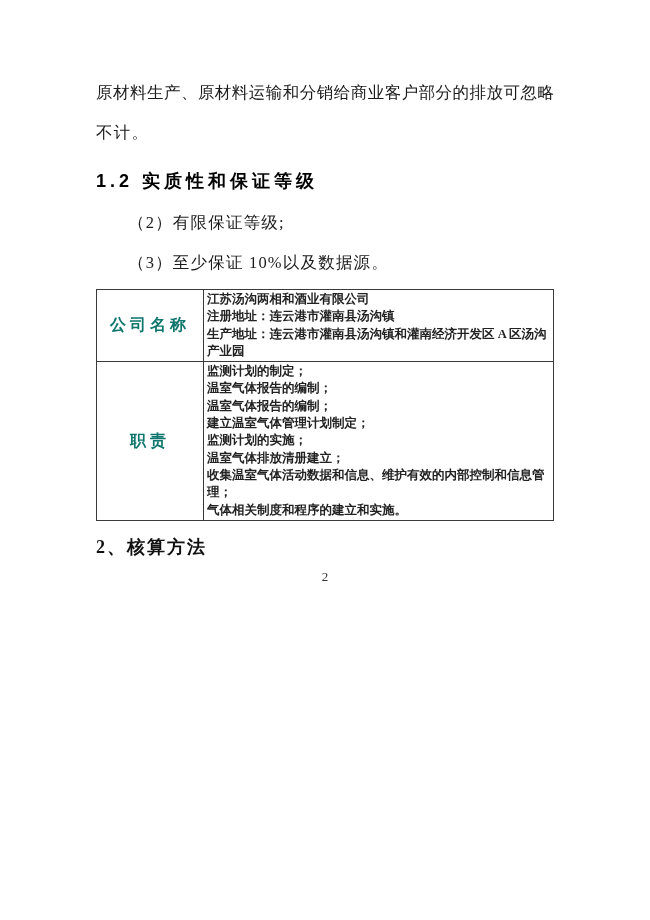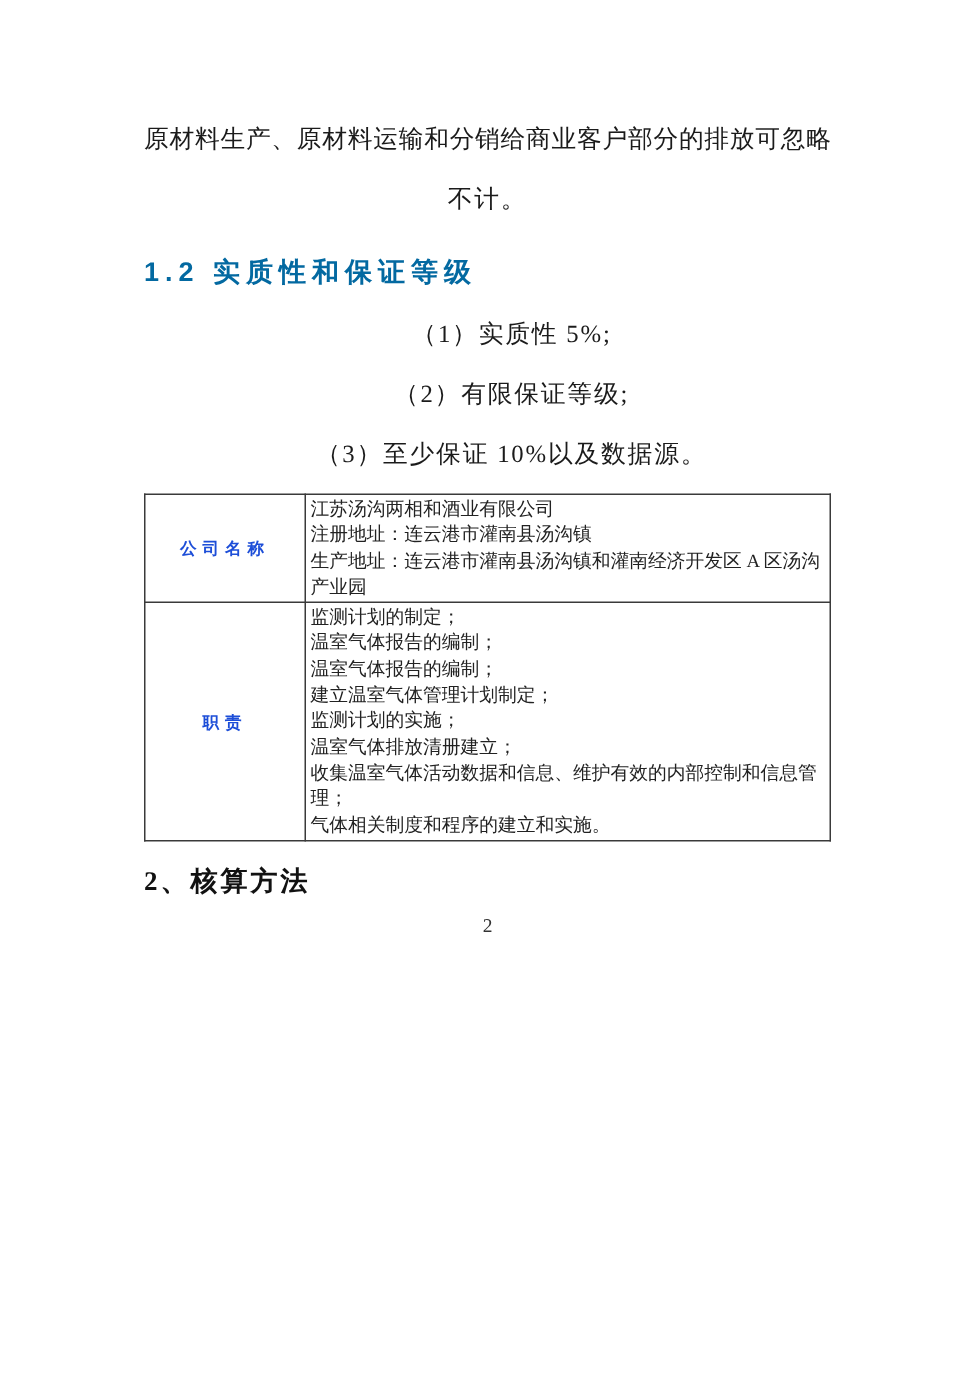--- a/index.html
+++ b/index.html
@@ -5,52 +5,52 @@
   html,body{margin:0;padding:0;}
   body{
     width:650px;height:920px;overflow:hidden;
     background:#ffffff;color:#1b1b1b;
     font-family:"Liberation Serif","DejaVu Serif",serif;
   }
   .page{box-sizing:border-box;width:650px;height:732px;padding:73px 96px 0 96px;}
   
   .bline{
     font-size:16.5px;line-height:40px;height:40px;
-    letter-spacing:1.2px;white-space:nowrap;overflow:visible;text-align:center;
+    letter-spacing:1.2px;white-space:nowrap;overflow:visible;
   }
   .jline{
     text-align:justify;text-align-last:justify;
     letter-spacing:0;white-space:normal;
   }
   .indent{text-indent:32px;}
   
   .hnum{
     margin:8px 0 0 0;
     font-family:"Liberation Sans","DejaVu Sans",sans-serif;
     font-weight:bold;font-size:18px;letter-spacing:4px;
-    line-height:40px;height:40px;color:#0369a1;
+    line-height:40px;height:40px;color:#000000;
   }
   .hhei{
     margin:6px 0 0 0;
     font-family:Liberation Serif, serif;
     font-weight:bold;font-size:18px;letter-spacing:2px;
     line-height:40px;height:40px;color:#111;
   }
   .items{margin-top:2px;}
   
   table.infotable{
     width:458px;border-collapse:collapse;margin-top:6px;
     font-family:"Liberation Serif","DejaVu Serif",serif;
   }
   table.infotable td{border:1px solid #3a3a3a;vertical-align:middle;}
   td.labelcell{
     width:104px;text-align:center;font-weight:bold;
-    font-size:11px;letter-spacing:4px;color:#1d4ed8;
+    font-size:16px;letter-spacing:4px;color:#0f766e;
   }
-  td.valcell{padding:1px 3px;font-weight:normal;font-size:12.5px;color:#222;}
+  td.valcell{padding:1px 3px;font-weight:bold;font-size:12.5px;color:#222;}
   .tline{line-height:17.3px;text-align:left;}
   
   .pagenum{
     margin-top:0;text-align:center;font-size:13px;line-height:20px;color:#333;
   }
 </style>
 </head>
 <body>
 
 <div class="page">
@@ -58,21 +58,20 @@
   <div>
     <div class="bline jline">原材料生产、原材料运输和分销给商业客户部分的排放可忽略</div>
     <div class="bline">不计。</div>
   </div>
 
 
 
   <h2 class="hnum">1.2 实质性和保证等级</h2>
 
   <div class="items">
-    <div class="bline indent">（1）实质性 5%;</div>
     <div class="bline indent">（2）有限保证等级;</div>
     <div class="bline indent">（3）至少保证 10%以及数据源。</div>
   </div>
 
 
   <table class="infotable">
     <tbody>
         <tr>
       <td class="labelcell">公司名称</td>
       <td class="valcell">

